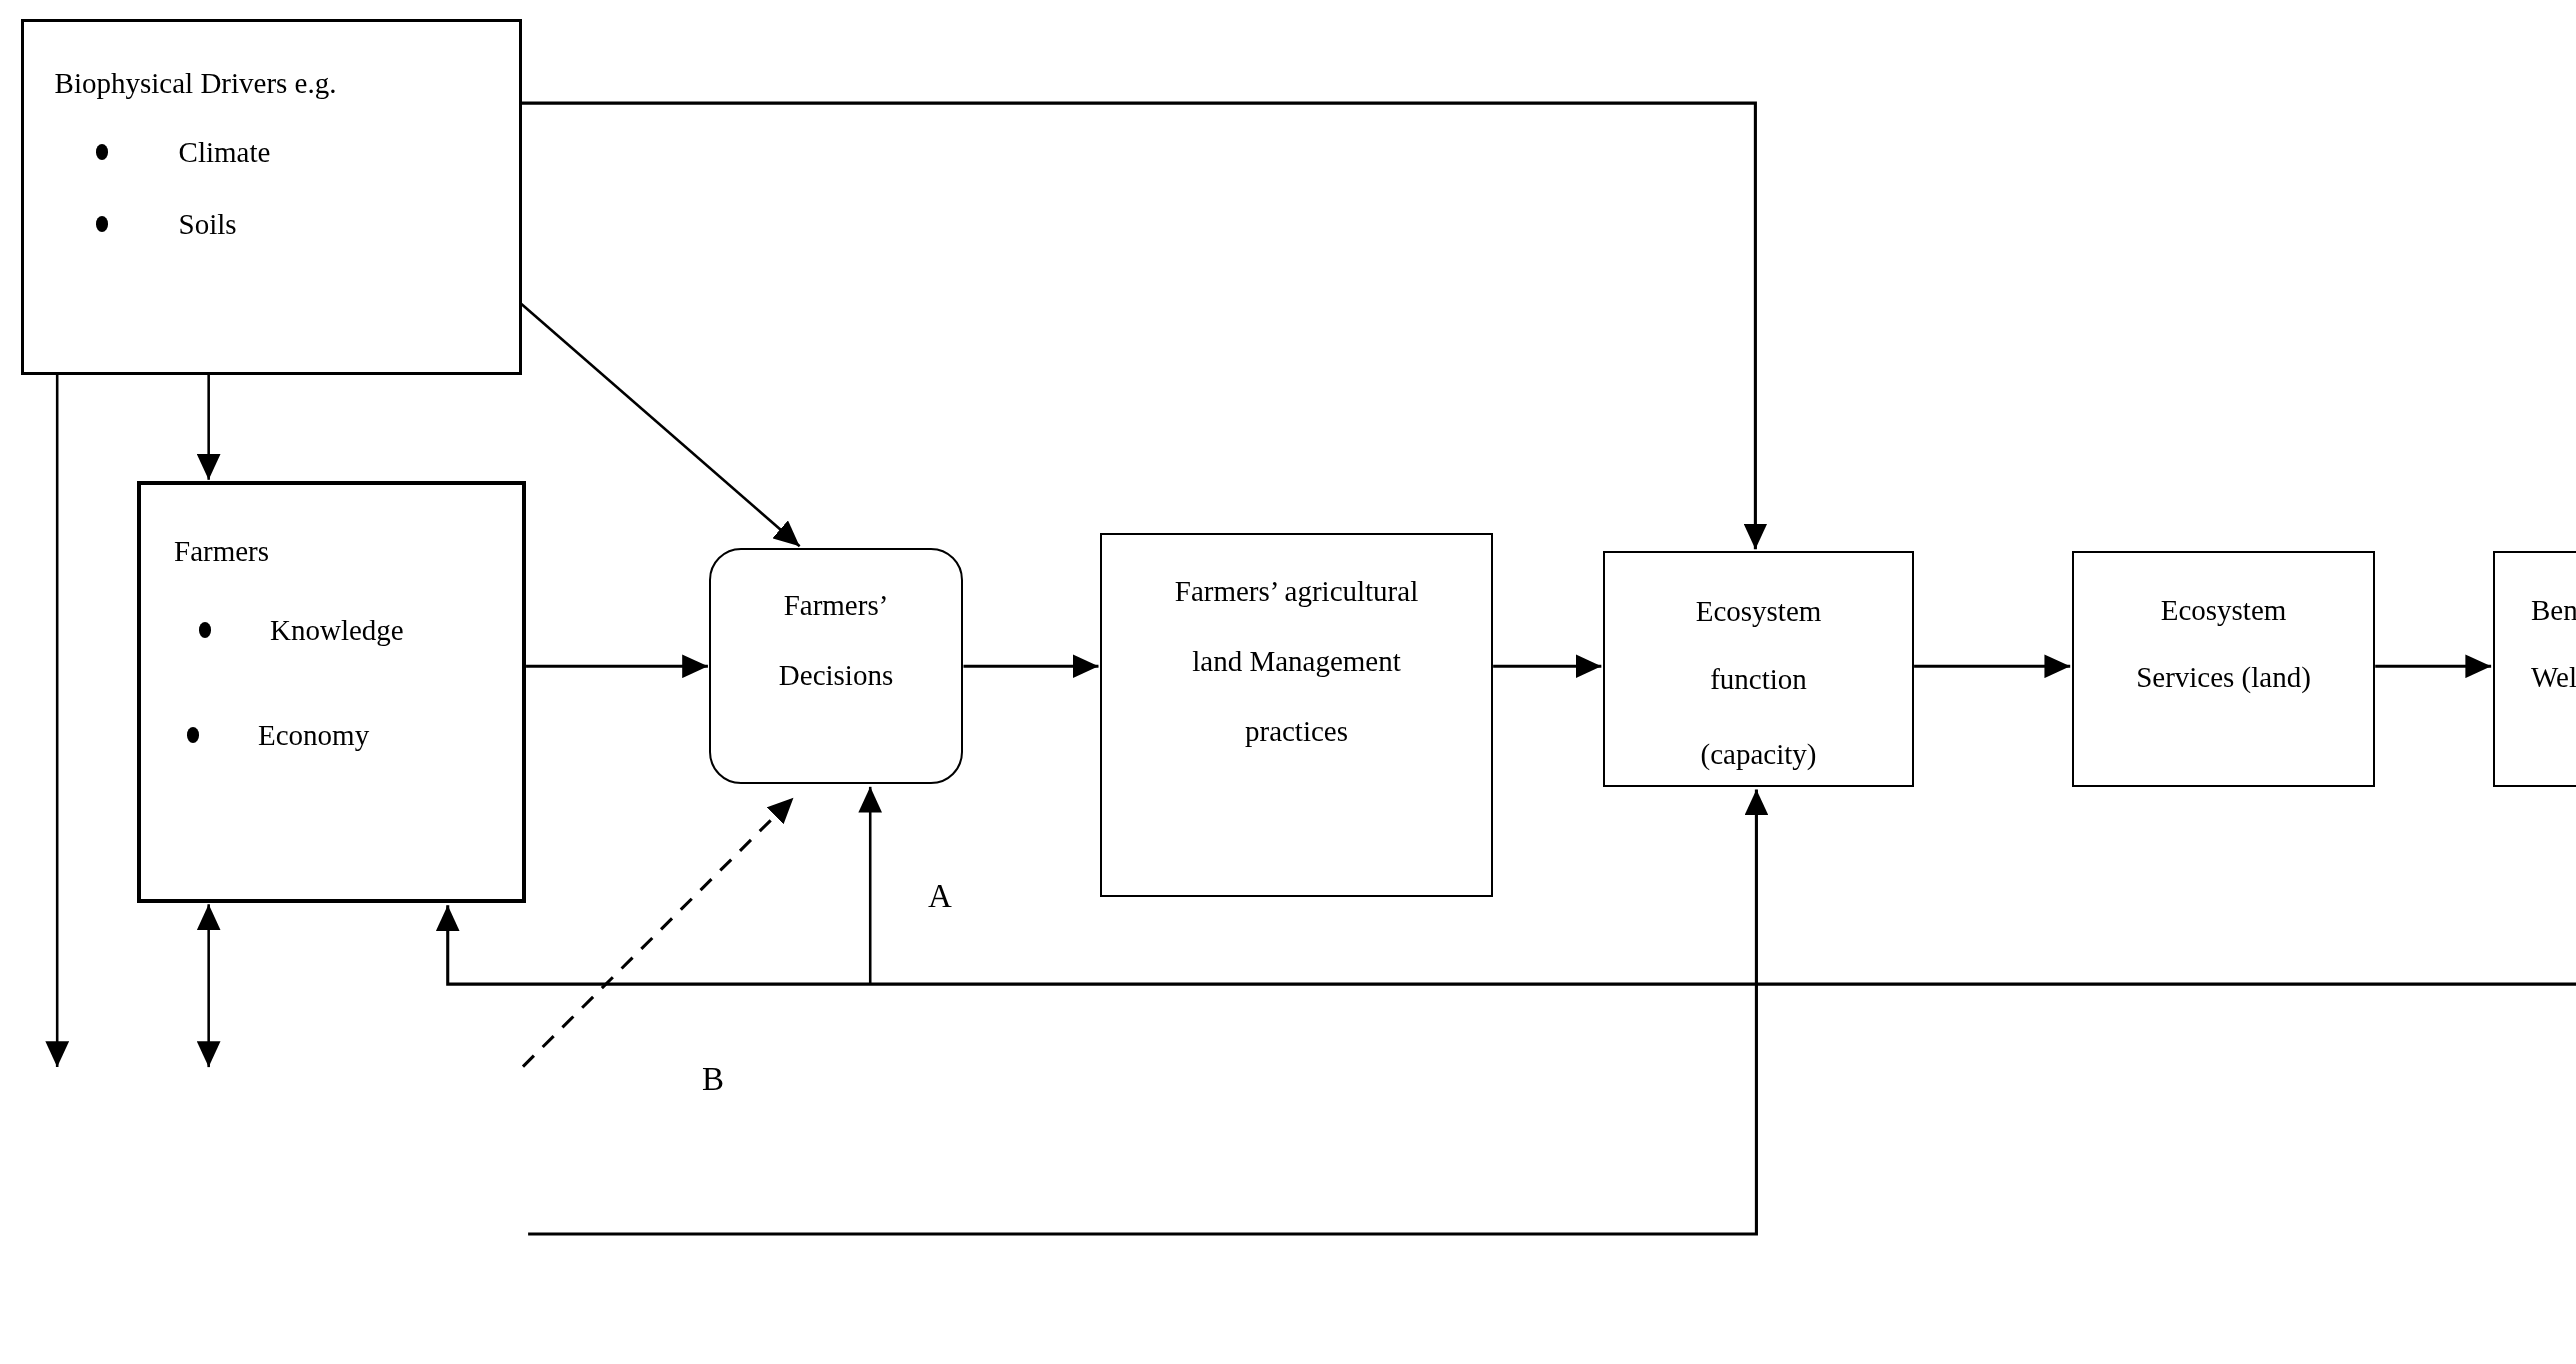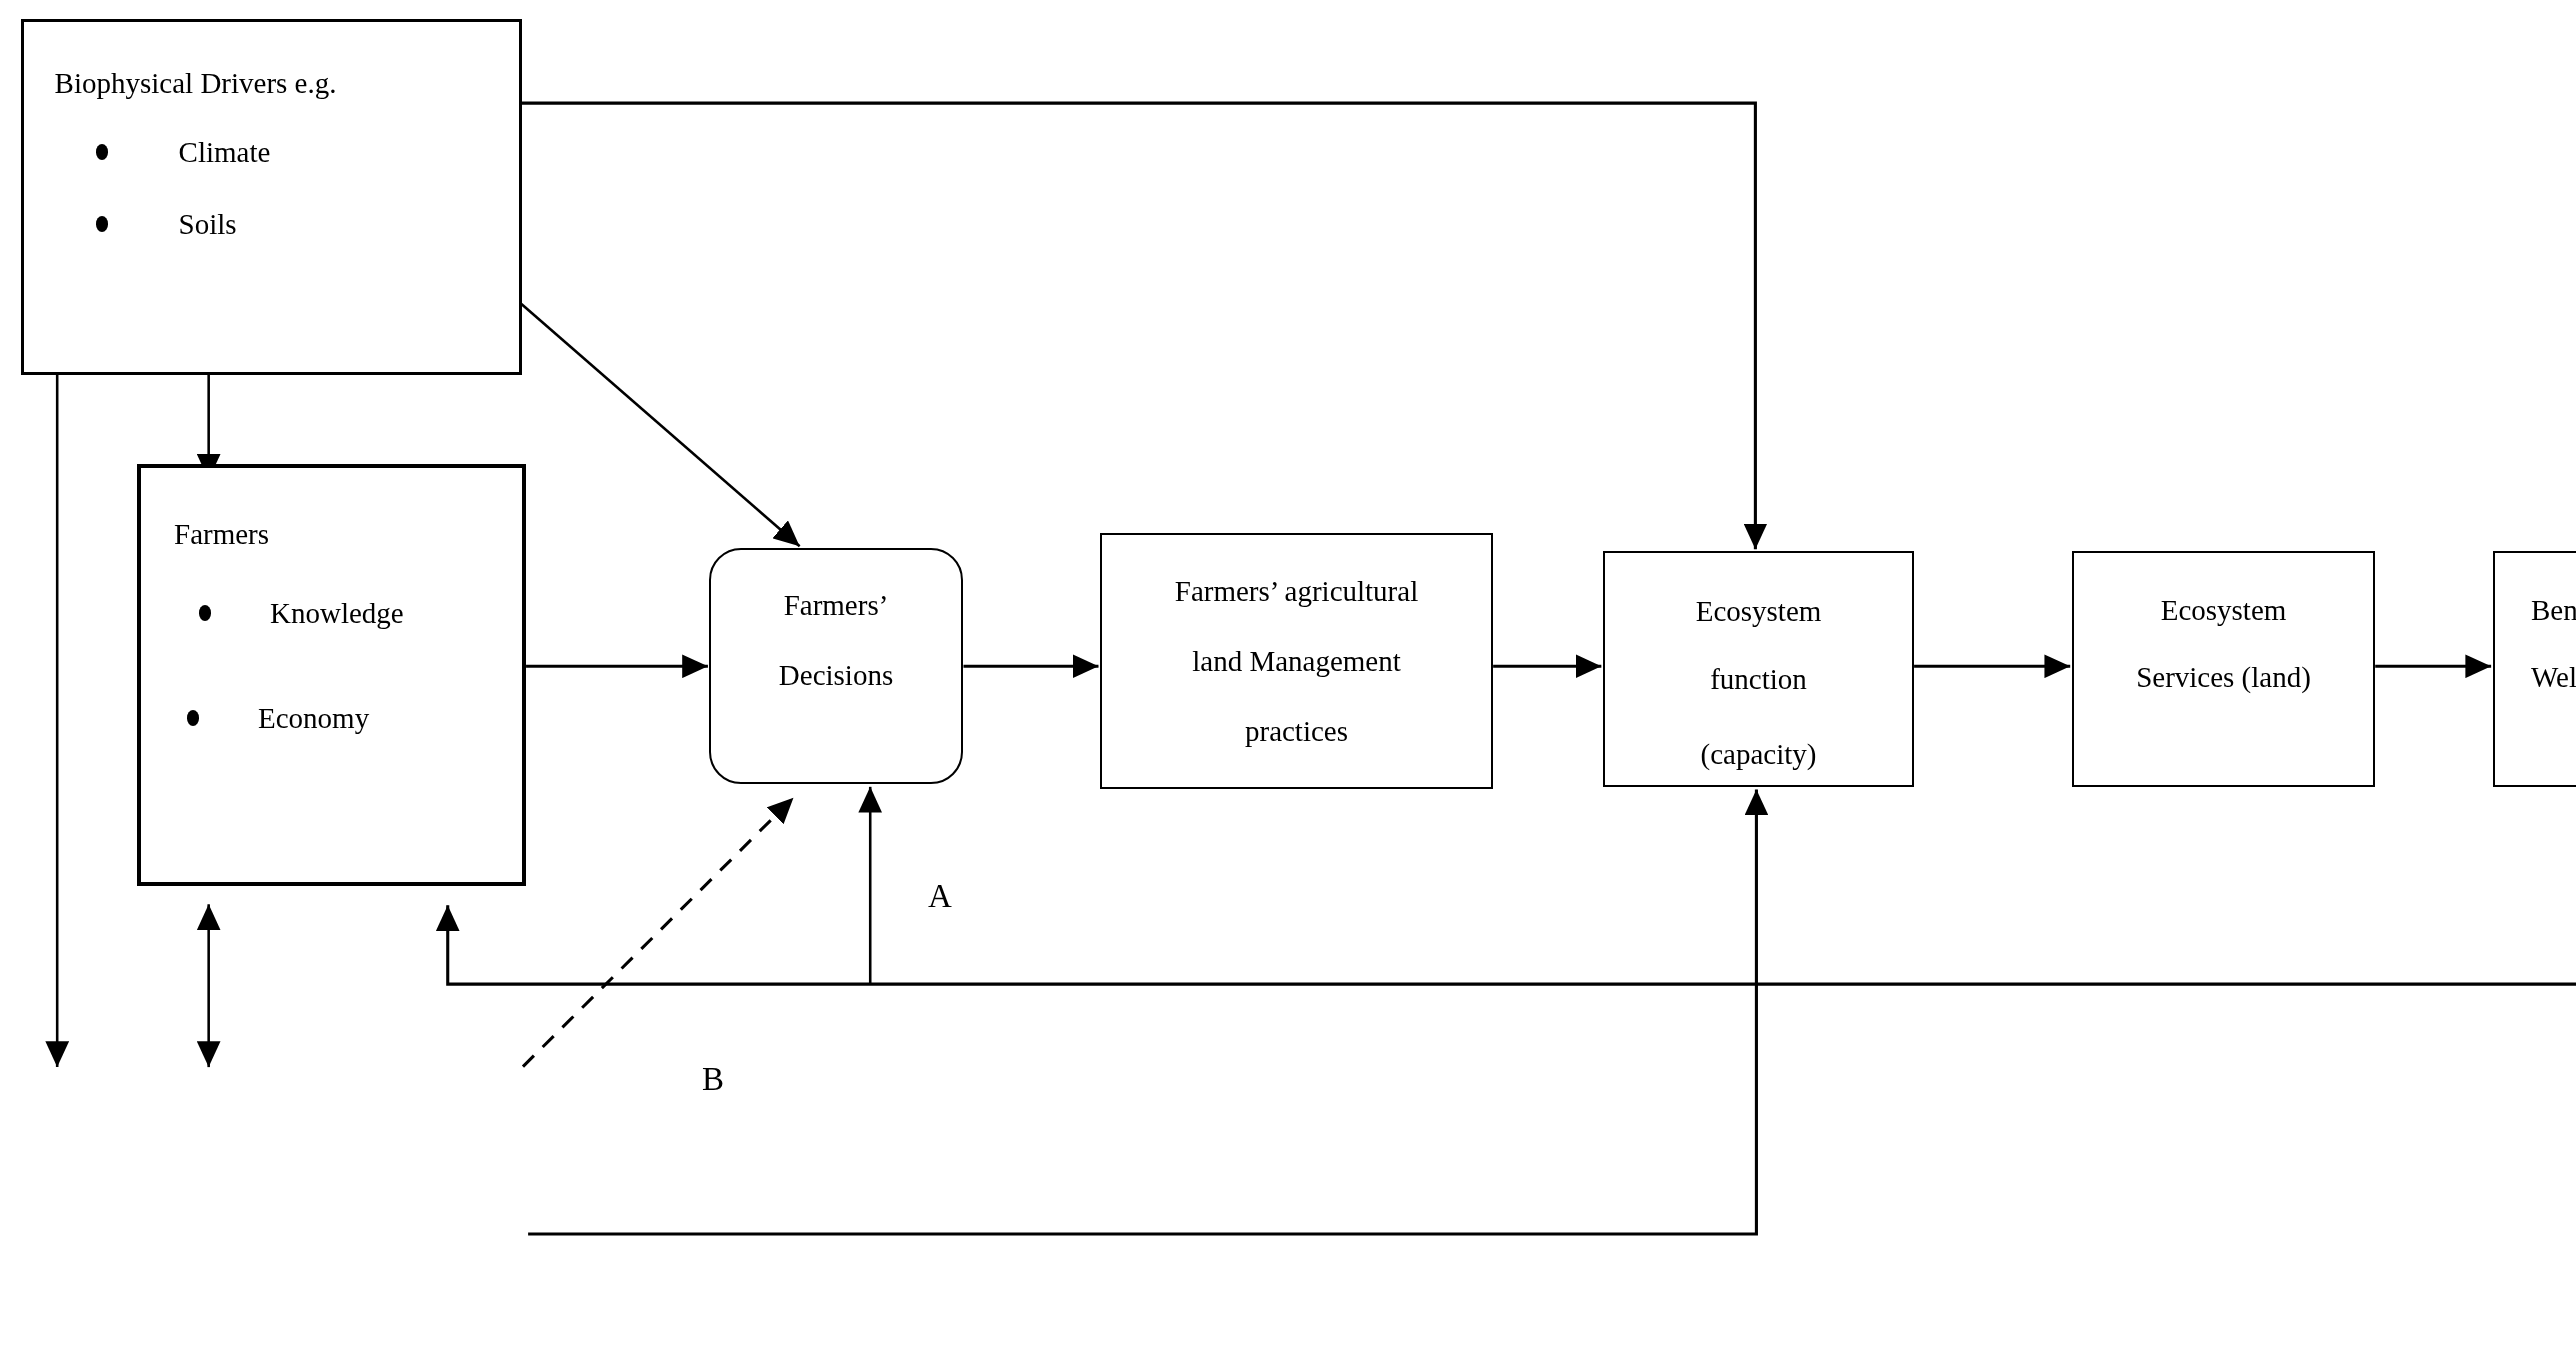--- a/index.html
+++ b/index.html
@@ -104,38 +104,38 @@
     <div class="bullet-row" style="left:0; top:113px; right:0;">
       <span class="dot" style="left:72px;"></span>
       <span class="bullet-text" style="left:155px;">Climate</span>
     </div>
     <div class="bullet-row" style="left:0; top:185px; right:0;">
       <span class="dot" style="left:72px;"></span>
       <span class="bullet-text" style="left:155px;">Soils</span>
     </div>
   </div>
 
-  <div class="node thick" style="left:137px; top:464px; width:389px; height:422px;">
+  <div class="node thick" style="left:137px; top:481px; width:389px; height:422px;">
     <div class="tline left" style="left:33px; top:49px;">Farmers</div>
     <div class="bullet-row" style="left:0; top:128px; right:0;margin-left:12px;">
       <span class="dot" style="left:46px;"></span>
       <span class="bullet-text" style="left:117px;">Knowledge</span>
     </div>
     <div class="bullet-row" style="left:0; top:233px; right:0;">
       <span class="dot" style="left:46px;"></span>
       <span class="bullet-text" style="left:117px;">Economy</span>
     </div>
   </div>
 
   <div class="node mid" style="left:709px; top:548px; width:254px; height:236px;border-radius:32px;">
     <div class="tline center" style="top:38px;">Farmers’</div>
     <div class="tline center" style="top:108px;">Decisions</div>
   </div>
 
-  <div class="node mid" style="left:1100px; top:533px; width:393px; height:256px;">
+  <div class="node mid" style="left:1100px; top:533px; width:393px; height:364px;">
     <div class="tline center" style="top:39px;">Farmers’ agricultural</div>
     <div class="tline center" style="top:109px;">land Management</div>
     <div class="tline center" style="top:179px;">practices</div>
   </div>
 
   <div class="node mid" style="left:1603px; top:551px; width:311px; height:236px;">
     <div class="tline center" style="top:41px;">Ecosystem</div>
     <div class="tline center" style="top:109px;">function</div>
     <div class="tline center" style="top:184px;">(capacity)</div>
   </div>

